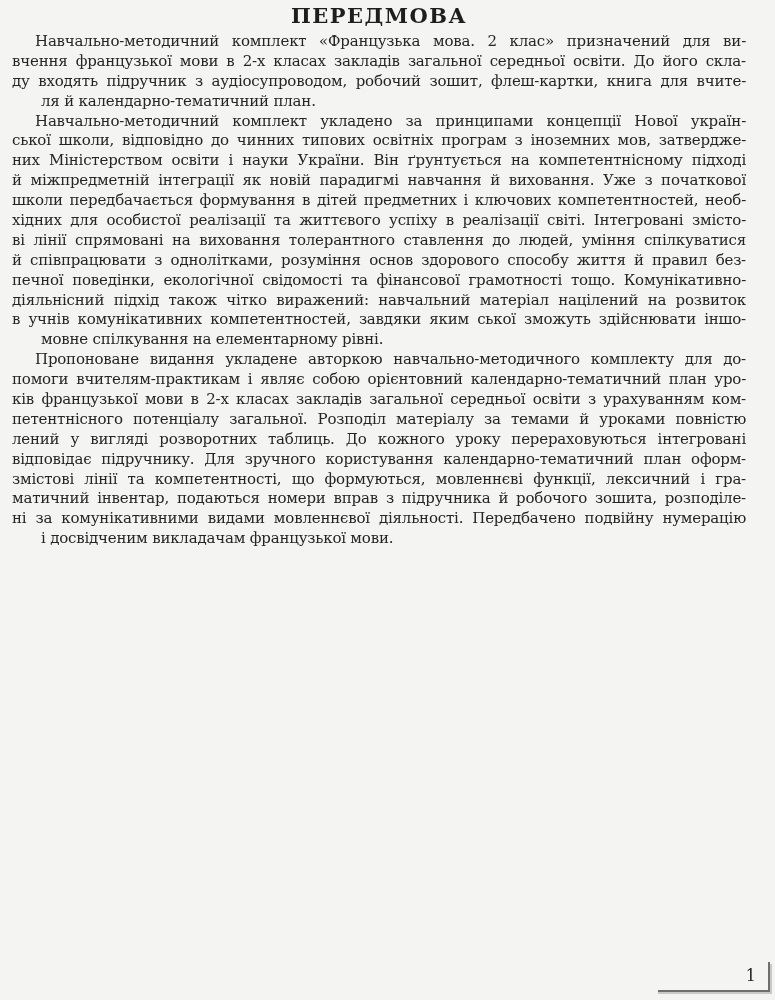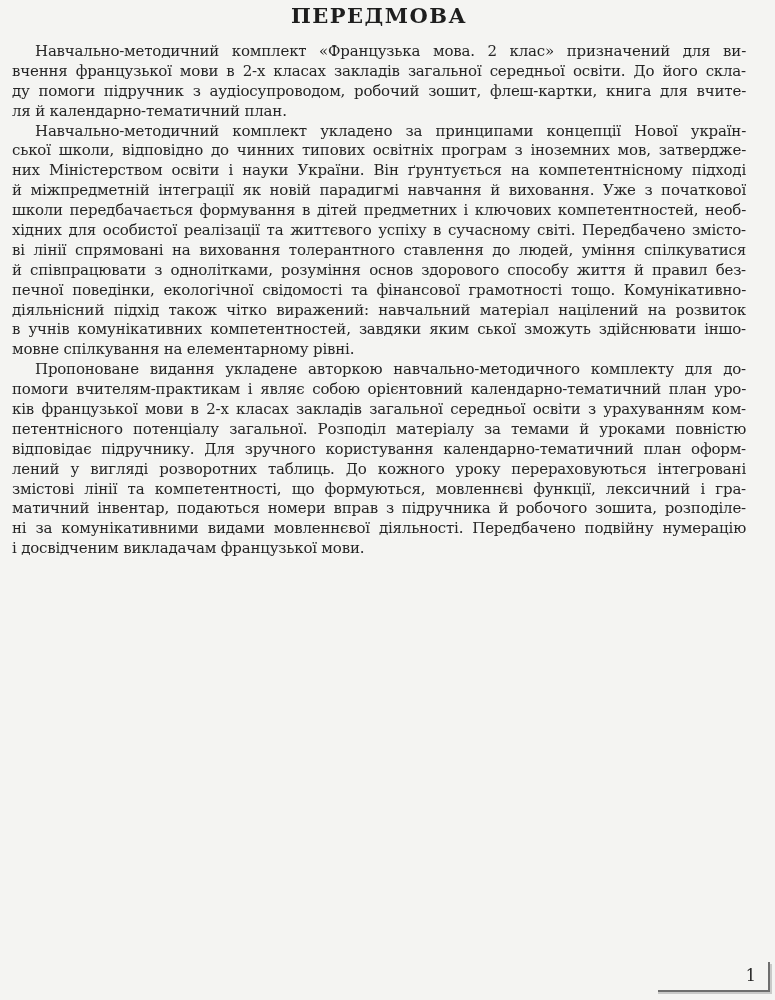--- a/index.html
+++ b/index.html
@@ -25,41 +25,42 @@
     right: 29px;
     margin: 0;
     text-align: center;
     font-size: 21px;
     font-weight: bold;
     letter-spacing: 1.5px;
     color: #1e1e1e;
   }
   .text-block {
     position: absolute;
-    top: 42px;
+    top: 32px;
     left: 12px;
     right: 29px;
     color: #252525;
     font-size: 15px;
     letter-spacing: -0.2px;
   }
   .line {
     height: 19.9px;
     line-height: 19.9px;
     overflow: hidden;
     text-align: justify;
     text-align-last: justify;
     white-space: normal;
   }
   .line.first {
     text-indent: 23px;
   }
   .line.last {
     text-align: center;
     text-align-last: left;
+    margin-left: 29px;
   }
   .footer-rule-h {
     position: absolute;
     left: 658px;
     top: 990px;
     width: 112px;
     height: 2px;
     background: #6e6e6e;
     box-shadow: 0 2px 0 #c9c9c8;
   }
@@ -88,40 +89,40 @@
 </style>
 </head>
 <body>
 
 <div class="page">
   <h1 class="page-title">ПЕРЕДМОВА</h1>
 
   <div class="text-block">
       <div class="line first">Навчально-методичний комплект «Французька мова. 2 клас» призначений для ви-</div>
       <div class="line">вчення французької мови в 2-х класах закладів загальної середньої освіти. До його скла-</div>
-      <div class="line">ду помоги підручник з аудіосупроводом, робочий зошит, флеш-картки, книга для вчите-</div>
+      <div class="line">ду входять підручник з аудіосупроводом, робочий зошит, флеш-картки, книга для вчите-</div>
       <div class="line last">ля й календарно-тематичний план.</div>
       <div class="line first">Навчально-методичний комплект укладено за принципами концепції Нової україн-</div>
       <div class="line">ської школи, відповідно до чинних типових освітніх програм з іноземних мов, затвердже-</div>
       <div class="line">них Міністерством освіти і науки України. Він ґрунтується на компетентнісному підході</div>
       <div class="line">й міжпредметній інтеграції як новій парадигмі навчання й виховання. Уже з початкової</div>
       <div class="line">школи передбачається формування в дітей предметних і ключових компетентностей, необ-</div>
-      <div class="line">хідних для особистої реалізації та життєвого успіху в сучасному світі. Передбачено змісто-</div>
+      <div class="line">хідних для особистої реалізації та життєвого успіху в реалізації світі. Інтегровані змісто-</div>
       <div class="line">ві лінії спрямовані на виховання толерантного ставлення до людей, уміння спілкуватися</div>
       <div class="line">й співпрацювати з однолітками, розуміння основ здорового способу життя й правил без-</div>
       <div class="line">печної поведінки, екологічної свідомості та фінансової грамотності тощо. Комунікативно-</div>
       <div class="line">діяльнісний підхід також чітко виражений: навчальний матеріал націлений на розвиток</div>
       <div class="line">в учнів комунікативних компетентностей, завдяки яким ської зможуть здійснювати іншо-</div>
       <div class="line last">мовне спілкування на елементарному рівні.</div>
       <div class="line first">Пропоноване видання укладене авторкою навчально-методичного комплекту для до-</div>
       <div class="line">помоги вчителям-практикам і являє собою орієнтовний календарно-тематичний план уро-</div>
       <div class="line">ків французької мови в 2-х класах закладів загальної середньої освіти з урахуванням ком-</div>
       <div class="line">петентнісного потенціалу загальної. Розподіл матеріалу за темами й уроками повністю</div>
+      <div class="line">лений у вигляді розворотних таблиць. До кожного уроку перераховуються інтегровані</div>
       <div class="line">відповідає підручнику. Для зручного користування календарно-тематичний план оформ-</div>
-      <div class="line">лений у вигляді розворотних таблиць. До кожного уроку перераховуються інтегровані</div>
       <div class="line">змістові лінії та компетентності, що формуються, мовленнєві функції, лексичний і гра-</div>
       <div class="line">матичний інвентар, подаються номери вправ з підручника й робочого зошита, розподіле-</div>
       <div class="line">ні за комунікативними видами мовленнєвої діяльності. Передбачено подвійну нумерацію</div>
       <div class="line last">і досвідченим викладачам французької мови.</div>
     </div>
 
   <div class="footer-rule-h"></div>
   <div class="footer-rule-v"></div>
 
   <div class="page-number">1</div>

